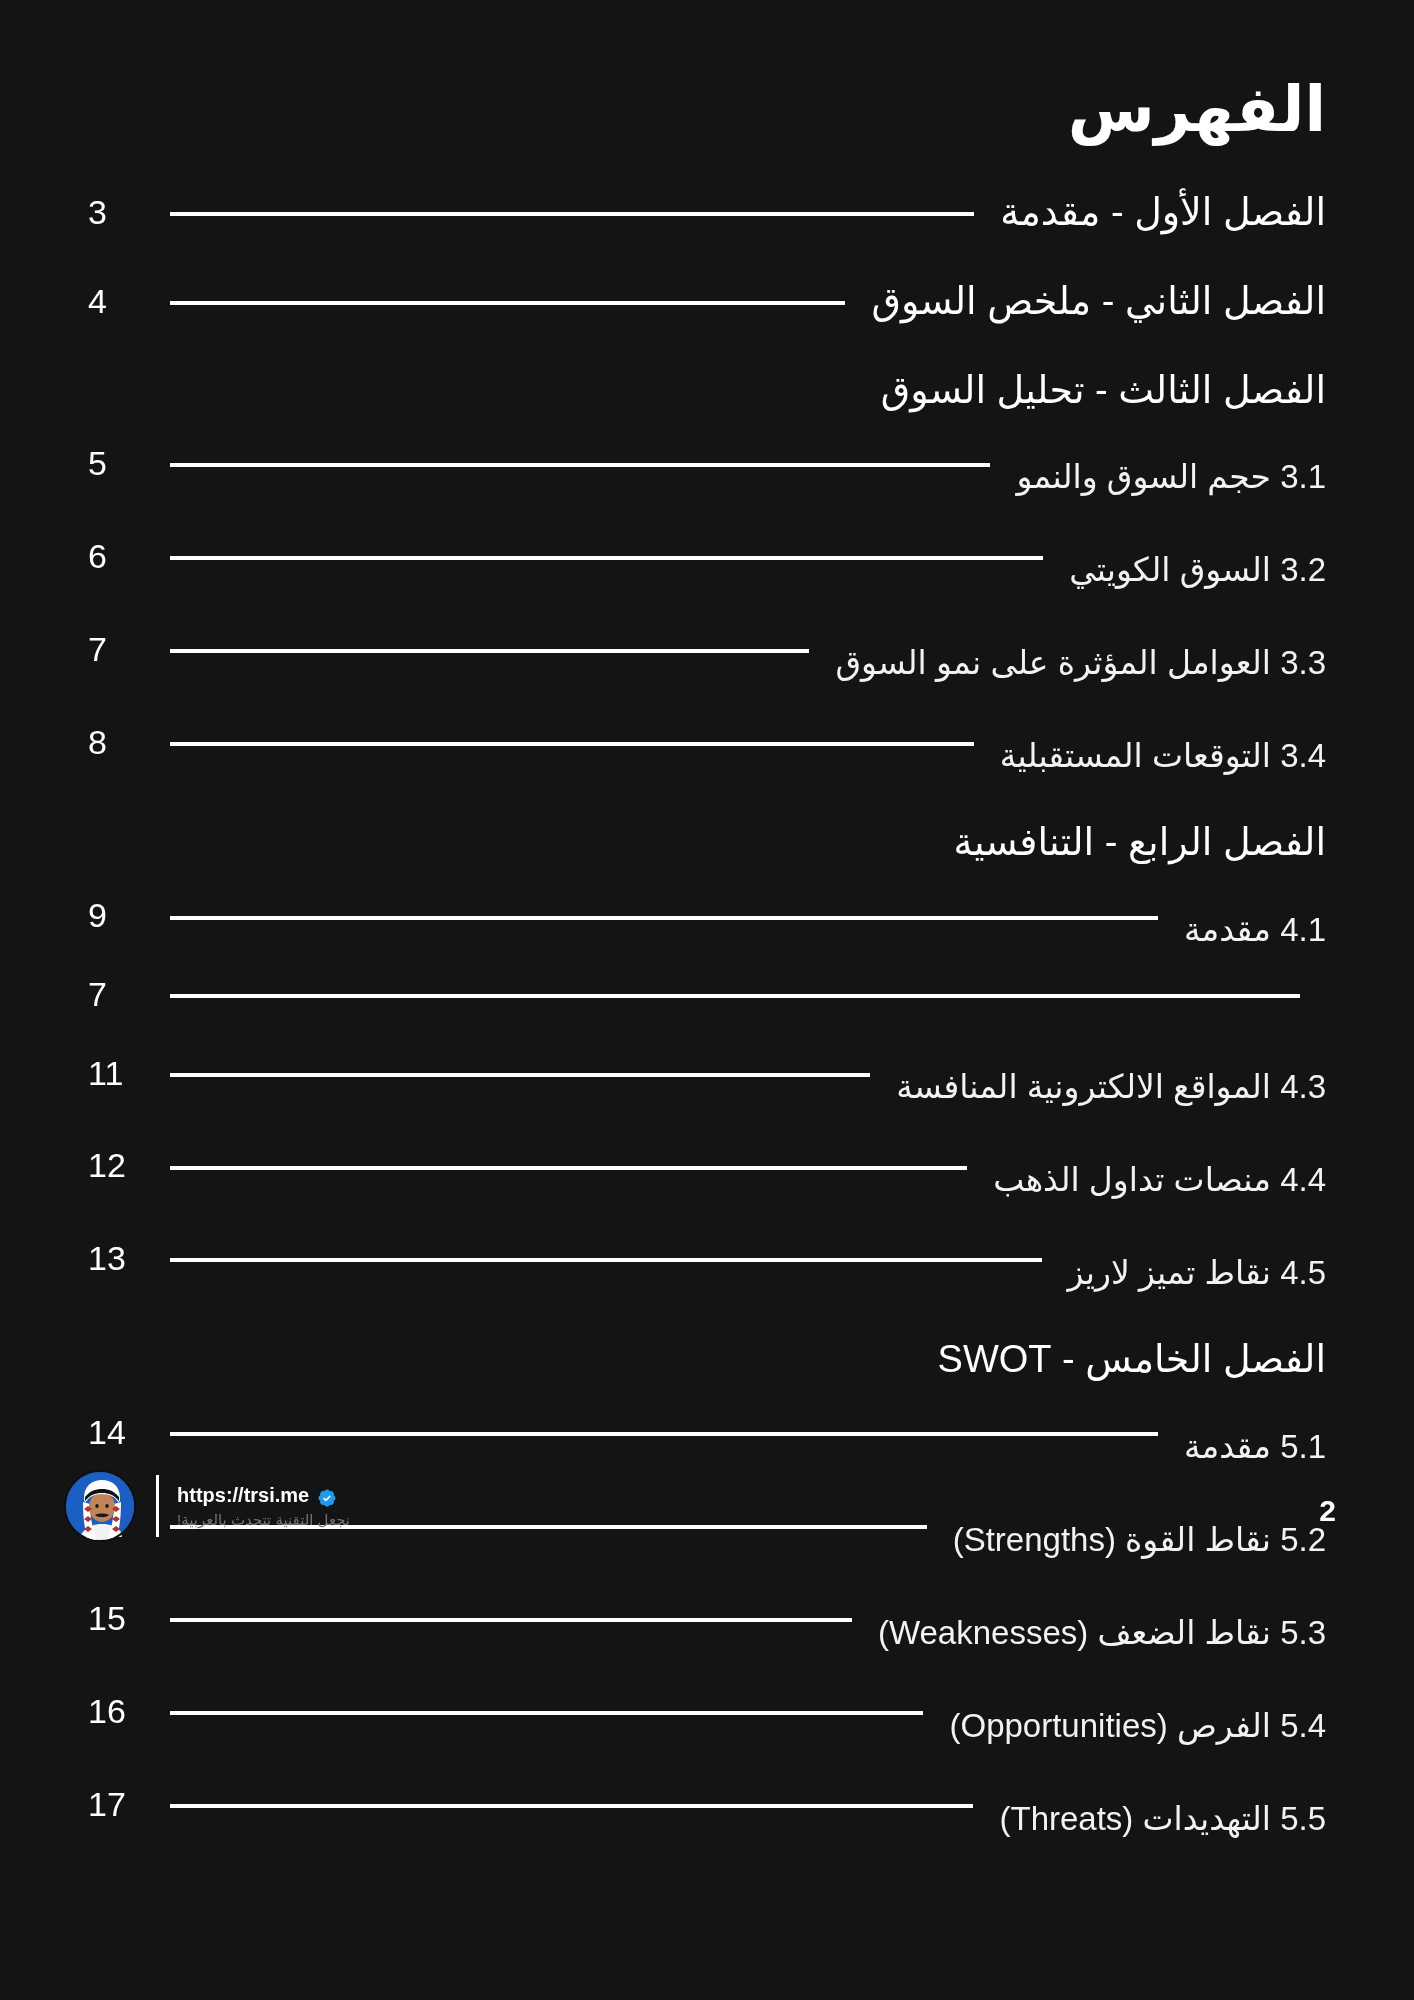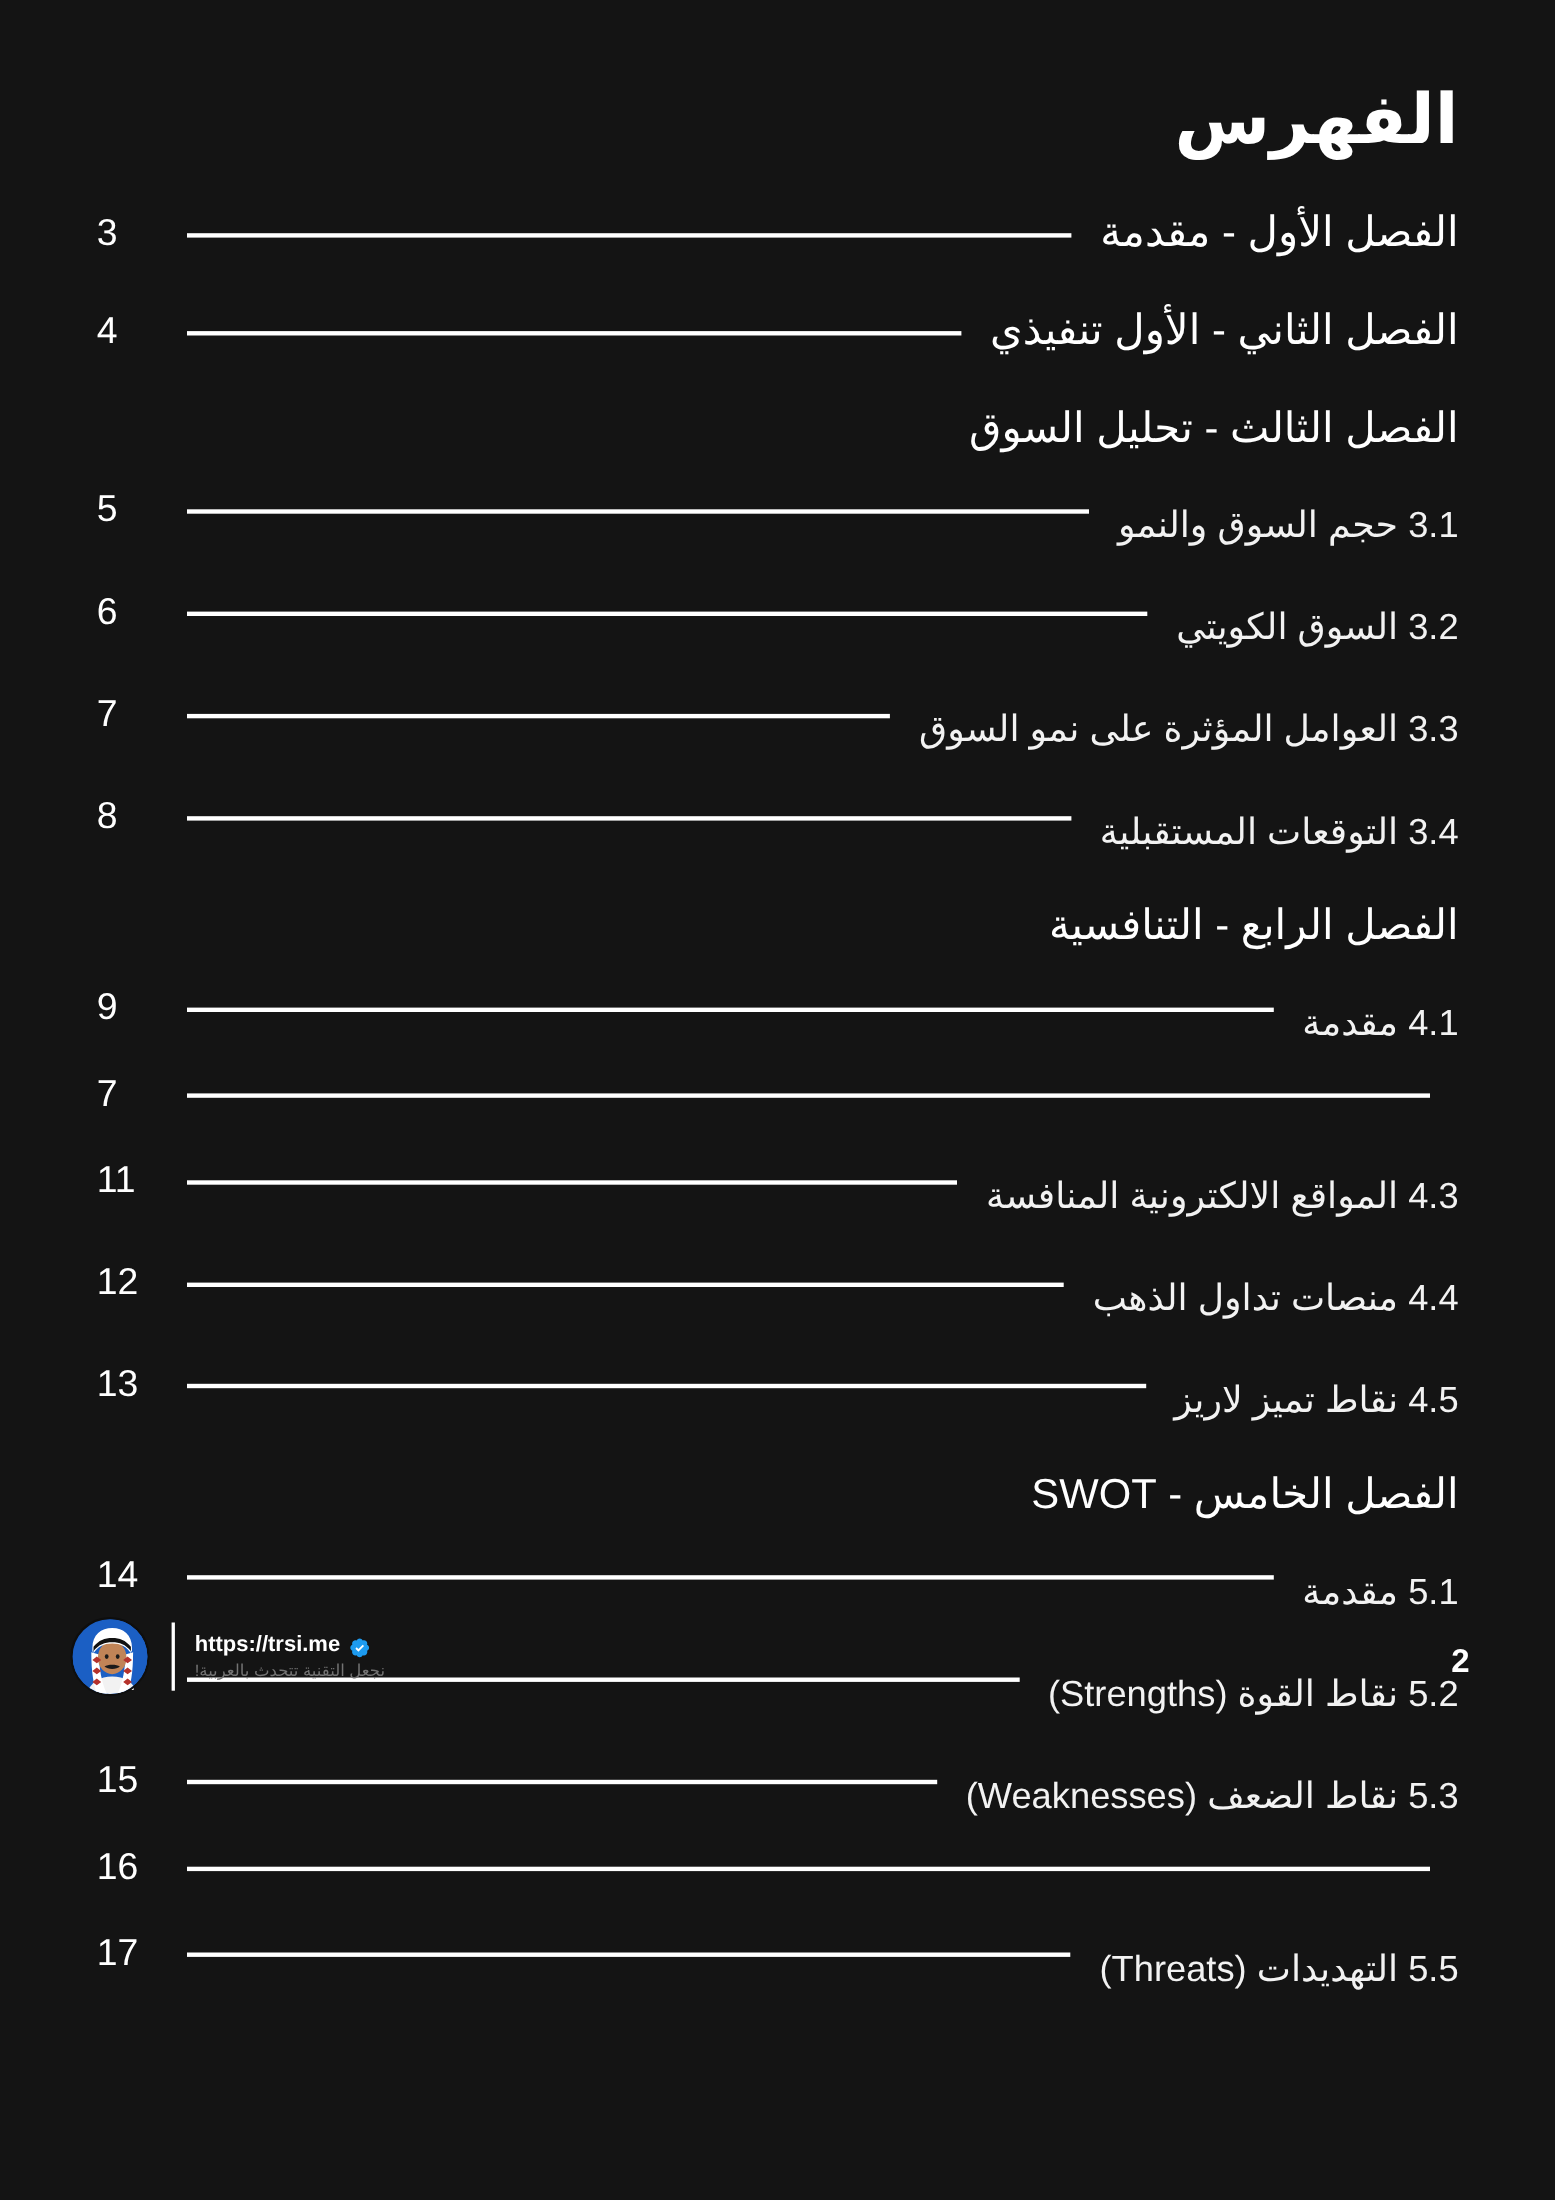--- a/index.html
+++ b/index.html
@@ -149,21 +149,21 @@
 
   <div class="toc-title">الفهرس</div>
 
   <div class="toc-list" id="toc-list">
       <div class="row chapter">
         <span class="label">الفصل الأول - مقدمة</span>
         <span class="leader"></span>
         <span class="pagenum">3</span>
       </div>
       <div class="row chapter gap-top">
-        <span class="label">الفصل الثاني - الأول تنفيذي</span>
+        <span class="label">الفصل الثاني - ملخص السوق</span>
         <span class="leader"></span>
         <span class="pagenum">4</span>
       </div>
       <div class="row chapter noleader gap-top">
         <span class="label">الفصل الثالث - تحليل السوق</span>
         <span class="leader"></span>
         <span class="pagenum"></span>
       </div>
       <div class="row sub">
         <span class="label">3.1 حجم السوق والنمو</span>
@@ -228,20 +228,21 @@
         <span class="label">5.2 نقاط القوة (Strengths)</span>
         <span class="leader"></span>
         <span class="pagenum">14</span>
       </div>
       <div class="row sub">
         <span class="label">5.3 نقاط الضعف (Weaknesses)</span>
         <span class="leader"></span>
         <span class="pagenum">15</span>
       </div>
       <div class="row sub">
+        <span class="label">5.4 الفرص (Opportunities)</span>
         <span class="leader"></span>
         <span class="pagenum">16</span>
       </div>
       <div class="row sub">
         <span class="label">5.5 التهديدات (Threats)</span>
         <span class="leader"></span>
         <span class="pagenum">17</span>
       </div>
     </div>
 

